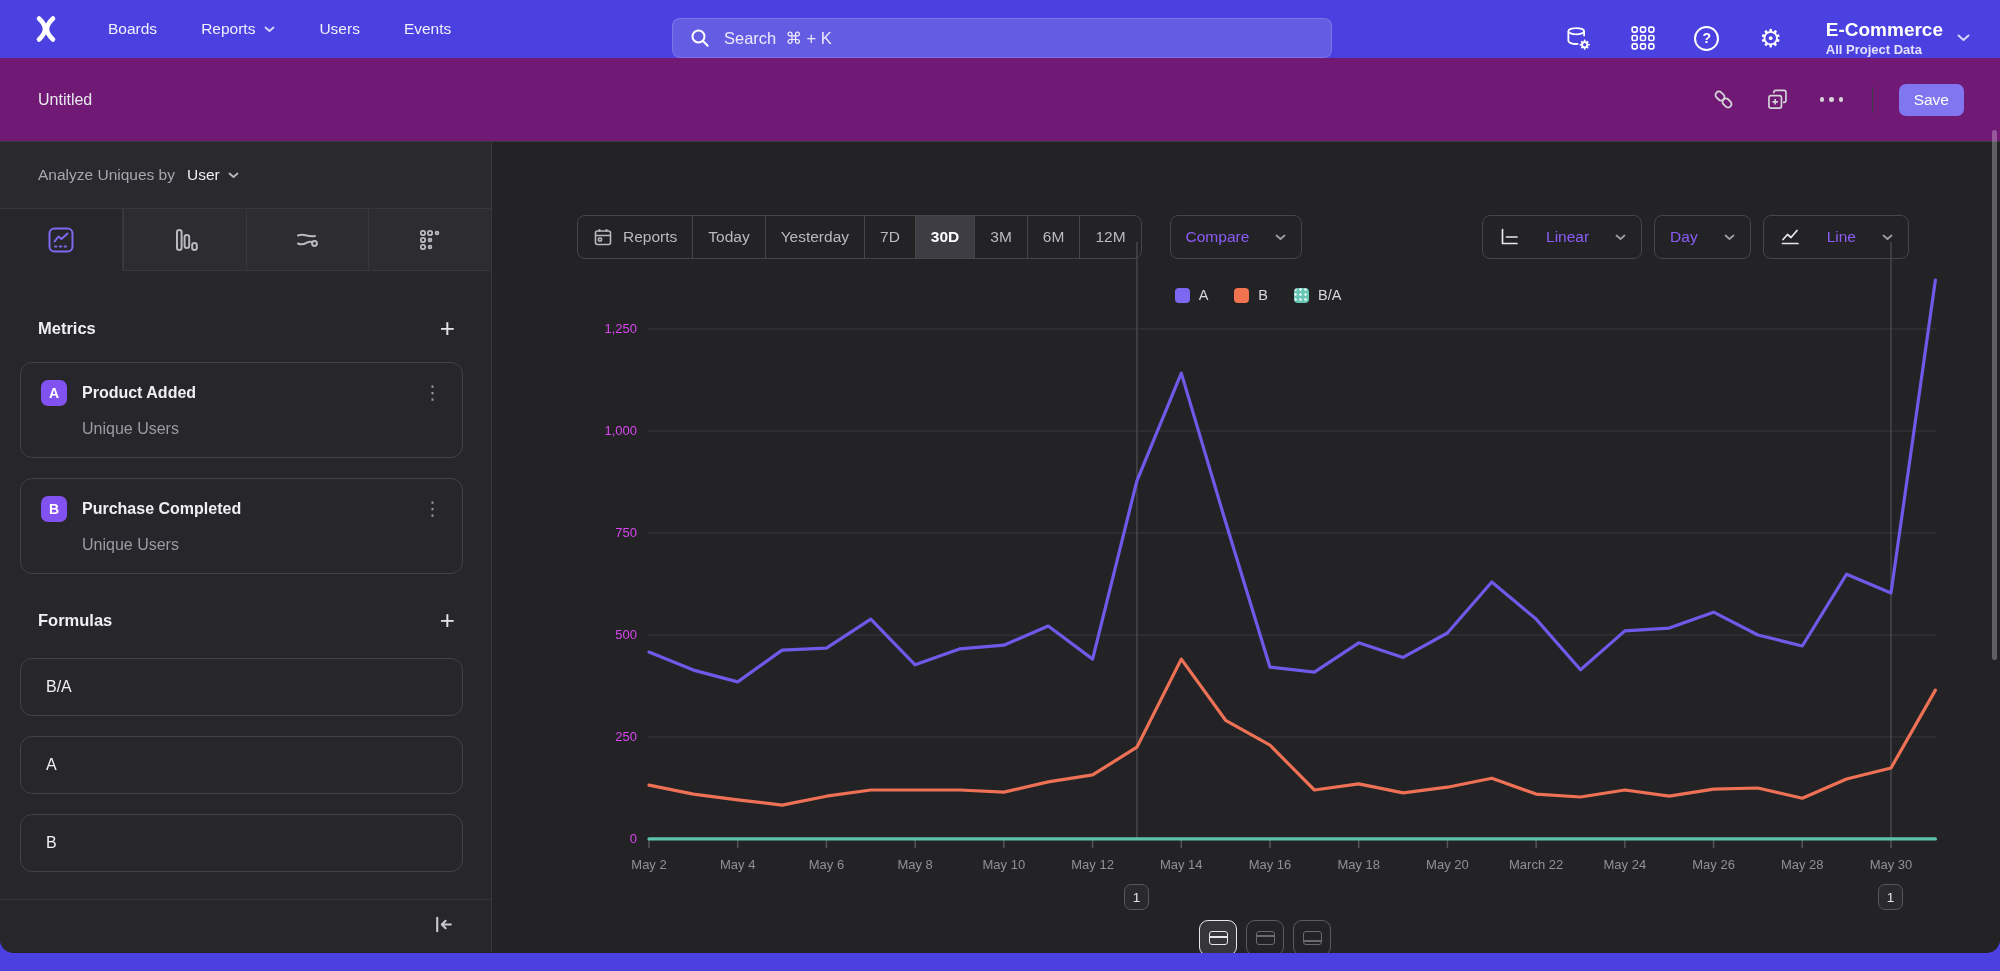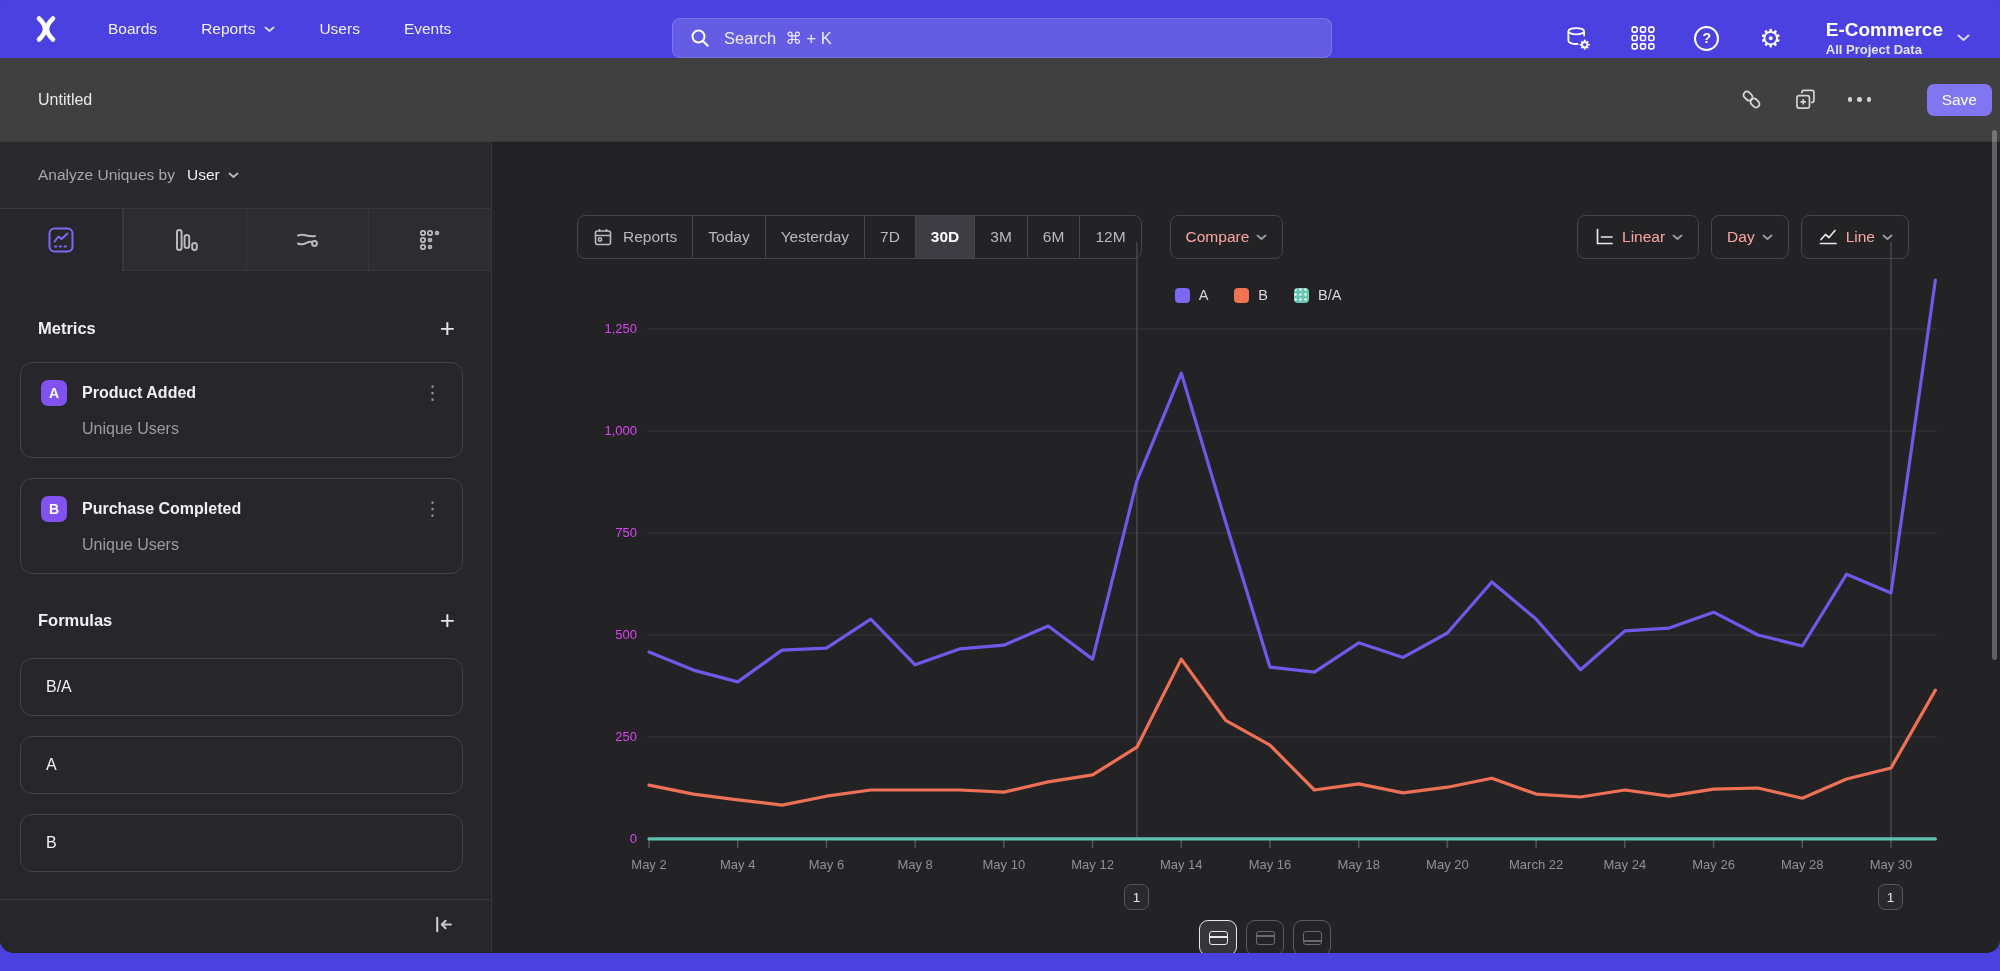--- a/index.html
+++ b/index.html
@@ -16,21 +16,21 @@
   .nav-right{position:absolute;right:30px;top:0;height:76px;display:flex;align-items:center;gap:34px;}
   .nav-icon{display:flex;align-items:center;justify-content:center;width:30px;height:30px;color:#fff;}
   .help-circle{width:25px;height:25px;border:2px solid #fff;border-radius:50%;display:flex;align-items:center;justify-content:center;font-size:14px;font-weight:700;color:#fff;}
   .gear-glyph{font-size:25px;line-height:1;color:#fff;}
   .project{display:flex;align-items:center;gap:14px;margin-left:6px;}
   .project-name{font-size:19px;font-weight:700;line-height:1.25;}
   .project-scope{font-size:13px;font-weight:700;color:rgba(255,255,255,.85);line-height:1.25;}
 
   
   .frame{position:relative;height:895px;background:#232327;border-radius:0 0 14px 14px;overflow:hidden;}
-  .titlebar{height:84px;background:#404040;border-bottom:1px solid #38383c;display:flex;align-items:center;padding:0 8px 0 38px;}
+  .titlebar{height:84px;background:#701a75;border-bottom:1px solid #38383c;display:flex;align-items:center;padding:0 36px 0 38px;}
   .doc-title{color:#e9e9ed;font-size:16px;}
   .titlebar-right{margin-left:auto;display:flex;align-items:center;gap:26px;}
   .tb-icon{color:#d5d5da;display:flex;align-items:center;justify-content:center;width:28px;height:28px;}
   .dots3{display:flex;gap:5px;}
   .dots3 i{width:4.5px;height:4.5px;border-radius:50%;background:#d5d5da;}
   .tb-divider{width:1px;height:26px;background:#3c3c41;}
   .save-btn{background:#7f76f0;color:#fff;border:none;border-radius:7px;font-size:15.5px;font-weight:500;padding:7px 15px;cursor:pointer;}
 
   .content{display:flex;height:810px;}
 
@@ -56,21 +56,21 @@
   .formula-card{height:58px;border:1px solid #424247;border-radius:12px;display:flex;align-items:center;padding-left:25px;margin-bottom:20px;color:#f0f0f4;font-size:16px;cursor:pointer;}
   .sidebar-footer{position:absolute;left:0;right:0;bottom:0;height:53px;border-top:1px solid #38383c;display:flex;align-items:center;justify-content:flex-end;padding-right:36px;}
 
   
   .chart-section{position:relative;flex:1;background:#232326;}
   .controls-row{position:absolute;left:0;right:0;top:73px;display:flex;align-items:center;padding:0 91px 0 85px;height:44px;}
   .segmented{display:flex;align-items:stretch;height:44px;border:1px solid #45454a;border-radius:8px;overflow:hidden;}
   .seg{display:flex;align-items:center;gap:10px;padding:0 15px;font-size:15.5px;color:#b9b9bf;border-left:1px solid #45454a;cursor:pointer;white-space:nowrap;}
   .seg:first-child{border-left:none;}
   .seg.selected{background:#3d3d43;color:#fff;font-weight:700;}
-  .ctl-btn{display:flex;align-items:center;gap:7px;height:44px;padding:0 15px;border:1px solid #45454a;border-radius:8px;color:#fca5a5;font-size:15.5px;font-weight:500;background:transparent;cursor:pointer;}
+  .ctl-btn{display:flex;align-items:center;gap:26px;height:44px;padding:0 15px;border:1px solid #45454a;border-radius:8px;color:#8b5cf6;font-size:15.5px;font-weight:500;background:transparent;cursor:pointer;}
   .ctl-btn .chev{color:#9b9ba3;}
   .compare{margin-left:28px;}
   .right-ctls{margin-left:auto;display:flex;gap:12px;}
 
   .legend{position:absolute;top:145px;left:155px;width:1290px;display:flex;justify-content:center;gap:26px;transform:translateX(-34px);}
   .legend-item{display:flex;align-items:center;gap:9px;color:#d8d8dd;font-size:14.5px;cursor:pointer;}
   .swatch{width:15px;height:15px;border-radius:4px;}
   .swatch.dotted{background-image:radial-gradient(circle at 30% 30%, rgba(255,255,255,.75) 1px, transparent 1.6px);background-size:5px 5px;}
 
   .plot-svg{position:absolute;left:0;top:0;width:1545px;height:810px;}

